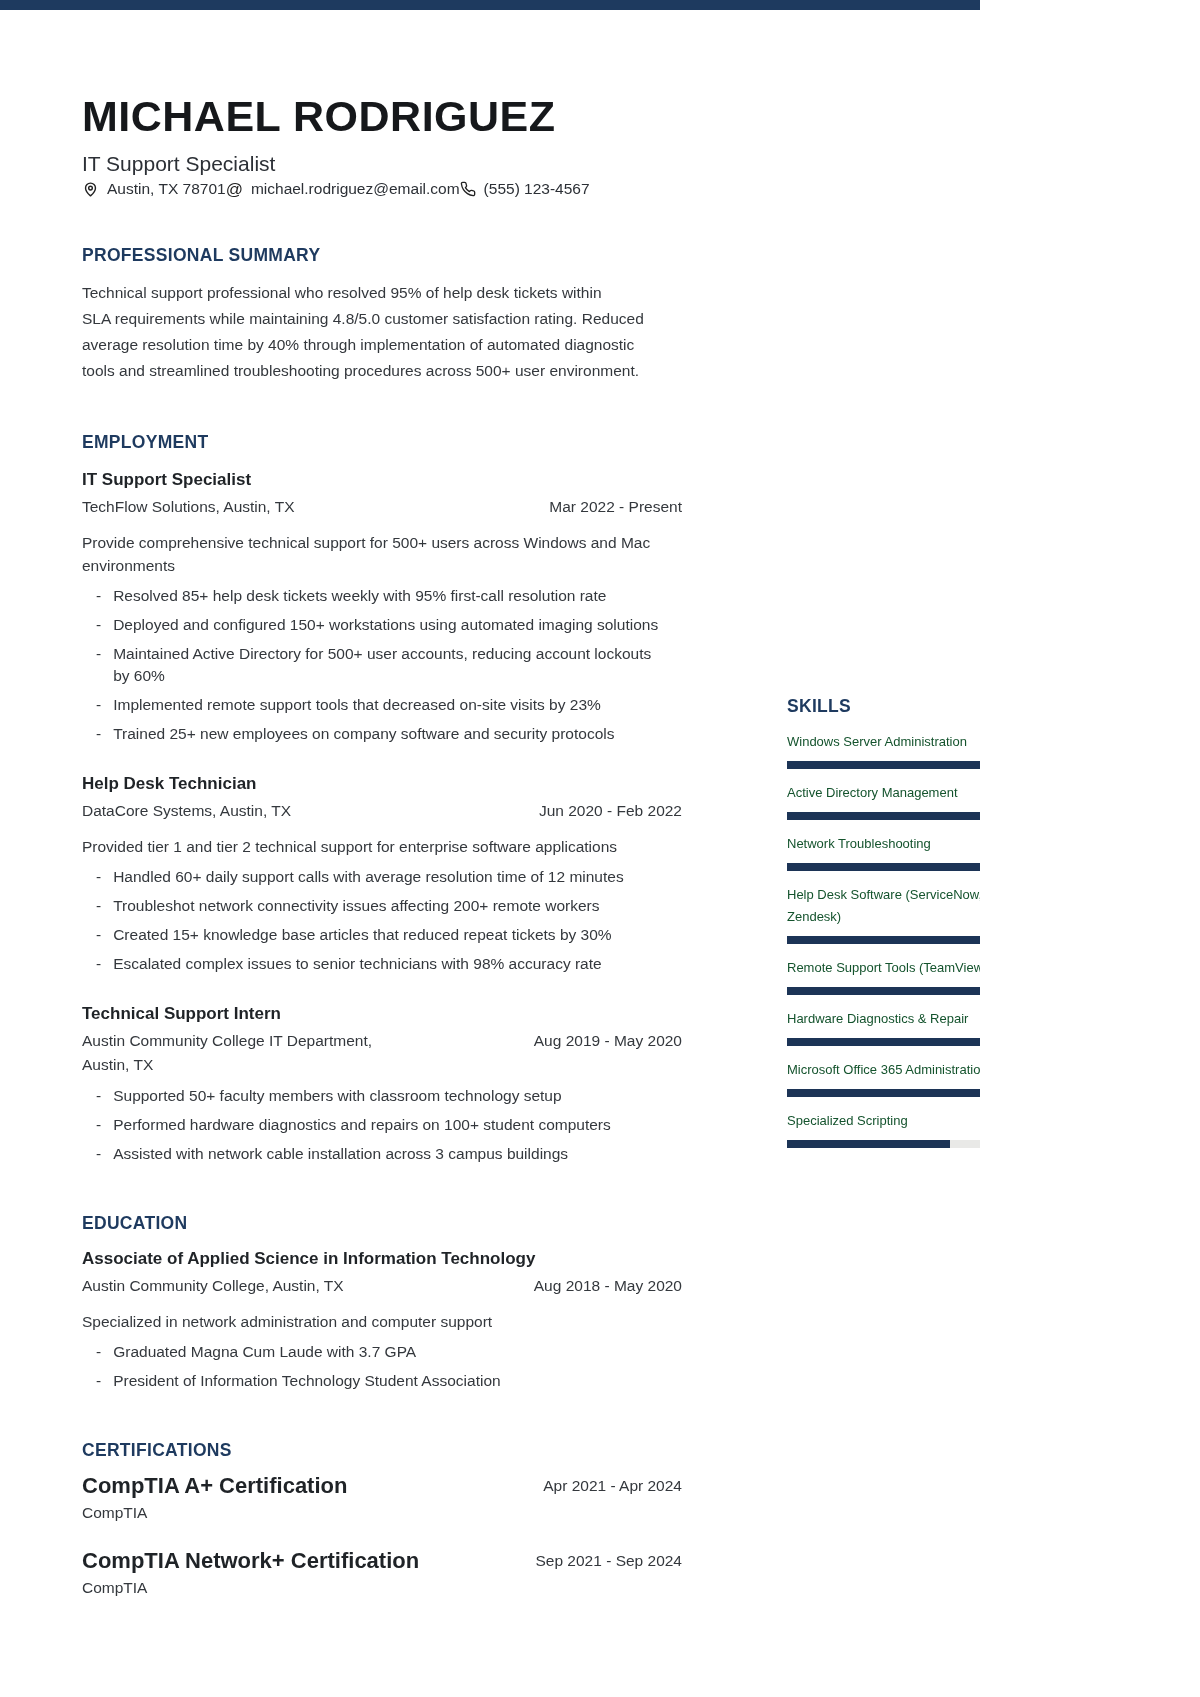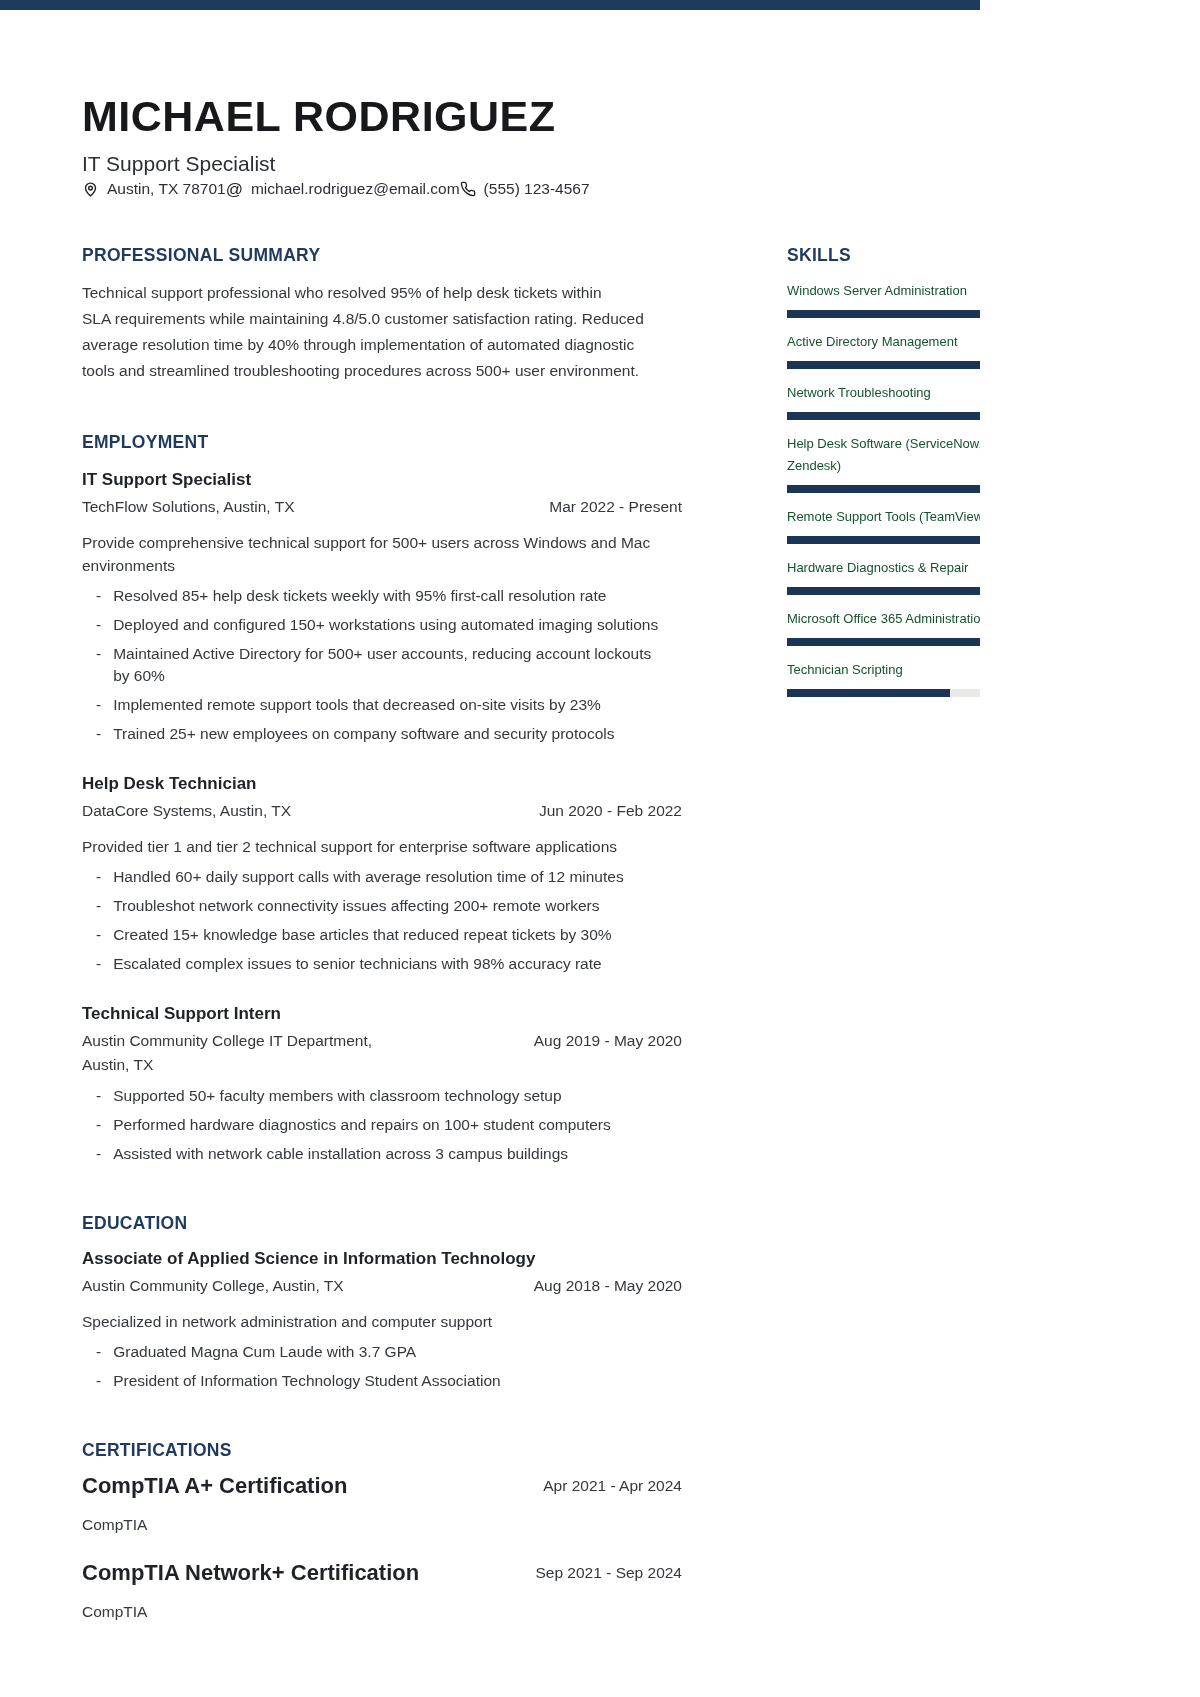--- a/index.html
+++ b/index.html
@@ -12,21 +12,21 @@
   
   .header { padding-top:84px; }
   .name { font-size:43px; font-weight:bold; color:#16181b; letter-spacing:.5px; line-height:1.05; }
   .job-title-line { margin-top:13px; font-size:21px; color:#2c3036; }
   .contact-row { margin-top:4px; display:flex; align-items:center; font-size:15.5px; color:#2c3036; }
   .contact-item { display:flex; align-items:center; gap:8px; }
   .contact-item svg { display:block; }
   .at-glyph { font-size:17px; color:#222; line-height:1; }
 
   
-  .columns { margin-top:46px; display:flex; gap:105px; }
+  .columns { margin-top:46px; display:flex; gap:105px;align-items:center; }
   .main-col { width:600px; flex:0 0 600px; }
   .side-col { width:325px; flex:0 0 325px; }
 
   .section + .section { margin-top:47px; }
   .section-heading { font-size:17.5px; font-weight:bold; color:#1e3a5f; letter-spacing:.3px; line-height:22px; }
   .summary-text { margin-top:14px; font-size:15.5px; line-height:26px; color:#34383d; white-space:pre-line; }
 
   .job { margin-top:16px; }
   .job + .job { margin-top:28px; }
   .job-name { font-size:17px; font-weight:bold; color:#1f2327; line-height:22px; }
@@ -39,21 +39,21 @@
   .bullet:first-child { margin-top:0; }
   .bullet .dash { flex:0 0 auto; padding-left:14px; }
   .bullet .btxt { white-space:pre-line; }
 
   .edu-entry { margin-top:14px; }
   .cert { margin-top:14px; }
   .cert + .cert { margin-top:26px; }
   .cert-row { display:flex; justify-content:space-between; align-items:flex-start; }
   .cert-name { font-size:22px; font-weight:bold; color:#1f2327; line-height:22px; }
   .cert-dates { font-size:15.5px; color:#34383d; line-height:22px; }
-  .cert-issuer { margin-top:17px; font-size:15.5px; color:#34383d; line-height:22px; }
+  .cert-issuer { margin-top:5px; font-size:15.5px; color:#34383d; line-height:22px; }
 
   
   .skill { margin-top:14px; }
   .skill + .skill { margin-top:13px; }
   .skill-label { font-size:13px; line-height:22px; color:#14532d; }
   .skill-track { margin-top:8px; width:100%; height:8px; background:#e9e9e7; position:relative; }
   .skill-fill { height:8px; background:#1c3456; }
 </style>
 </head>
 <body>
@@ -270,21 +270,21 @@
               <div class="skill-fill" style="width: 75%;"></div>
             </div>
         </div>
         <div class="skill">
           <div class="skill-label" style="white-space:pre-line">Microsoft Office 365 Administration</div>
           <div class="skill-track">
               <div class="skill-fill" style="width: 75%;"></div>
             </div>
         </div>
         <div class="skill">
-          <div class="skill-label" style="white-space:pre-line">Technician Scripting</div>
+          <div class="skill-label" style="white-space:pre-line">Specialized Scripting</div>
           <div class="skill-track">
               <div class="skill-fill" style="width: 50%;"></div>
             </div>
         </div>
 
       </div>
     </div>
   </div>
 </div>
 

